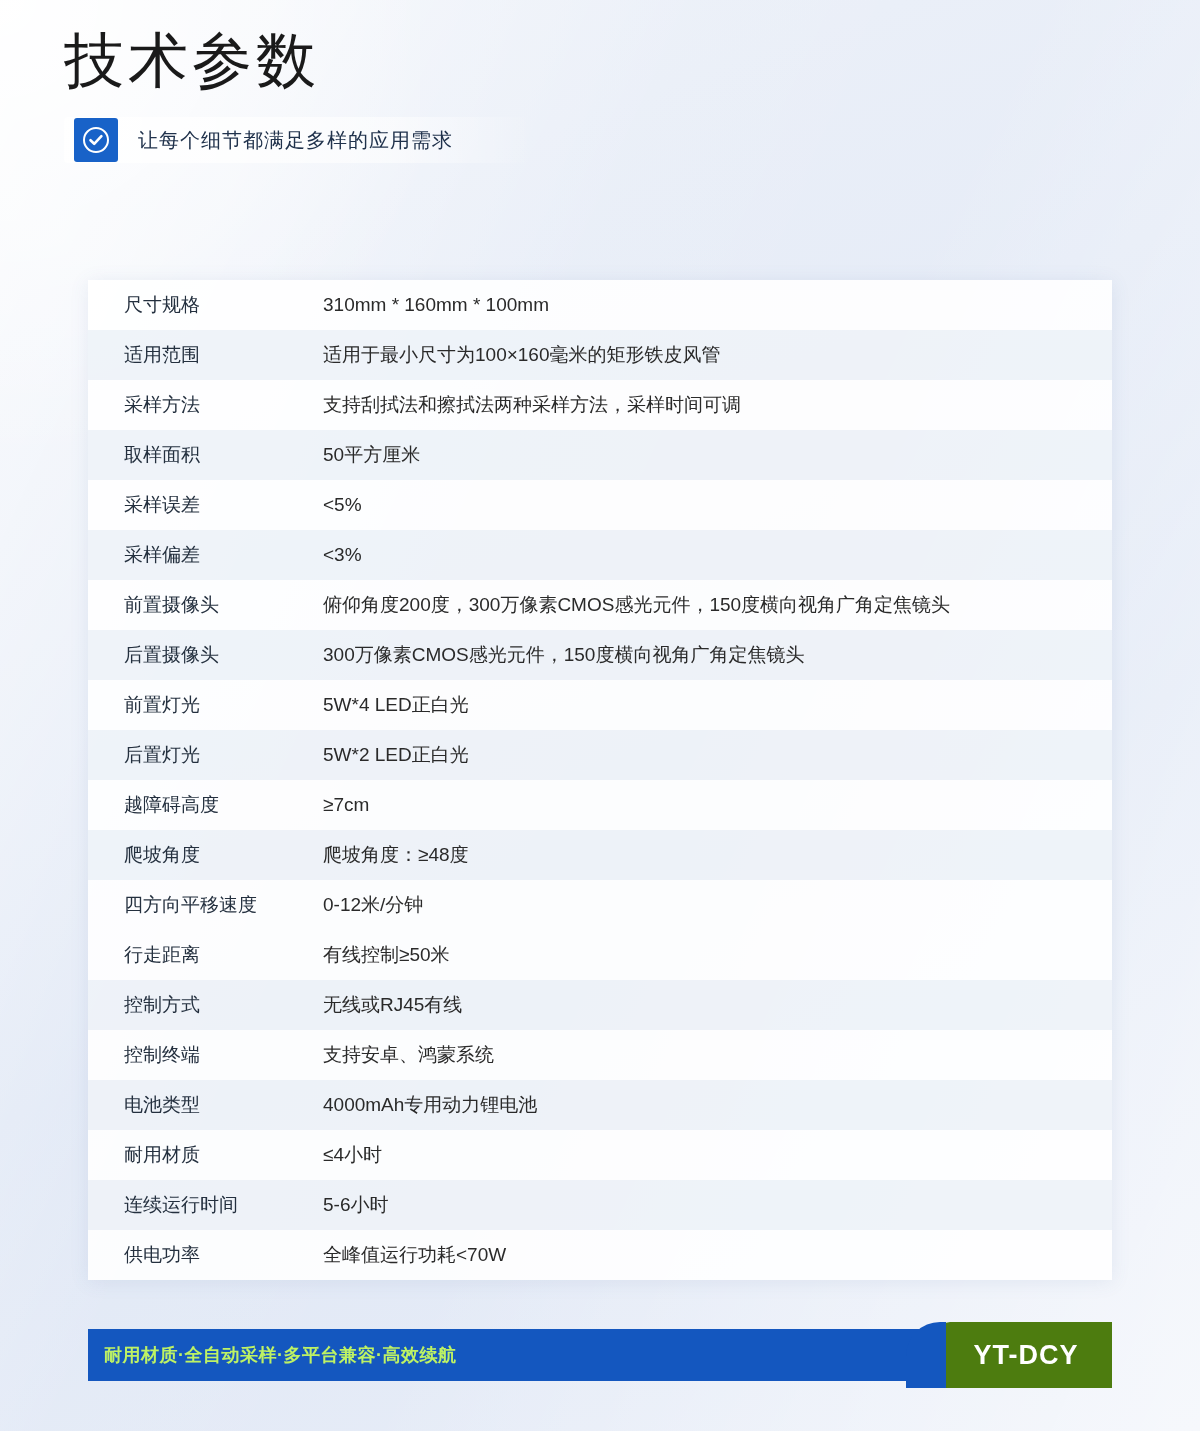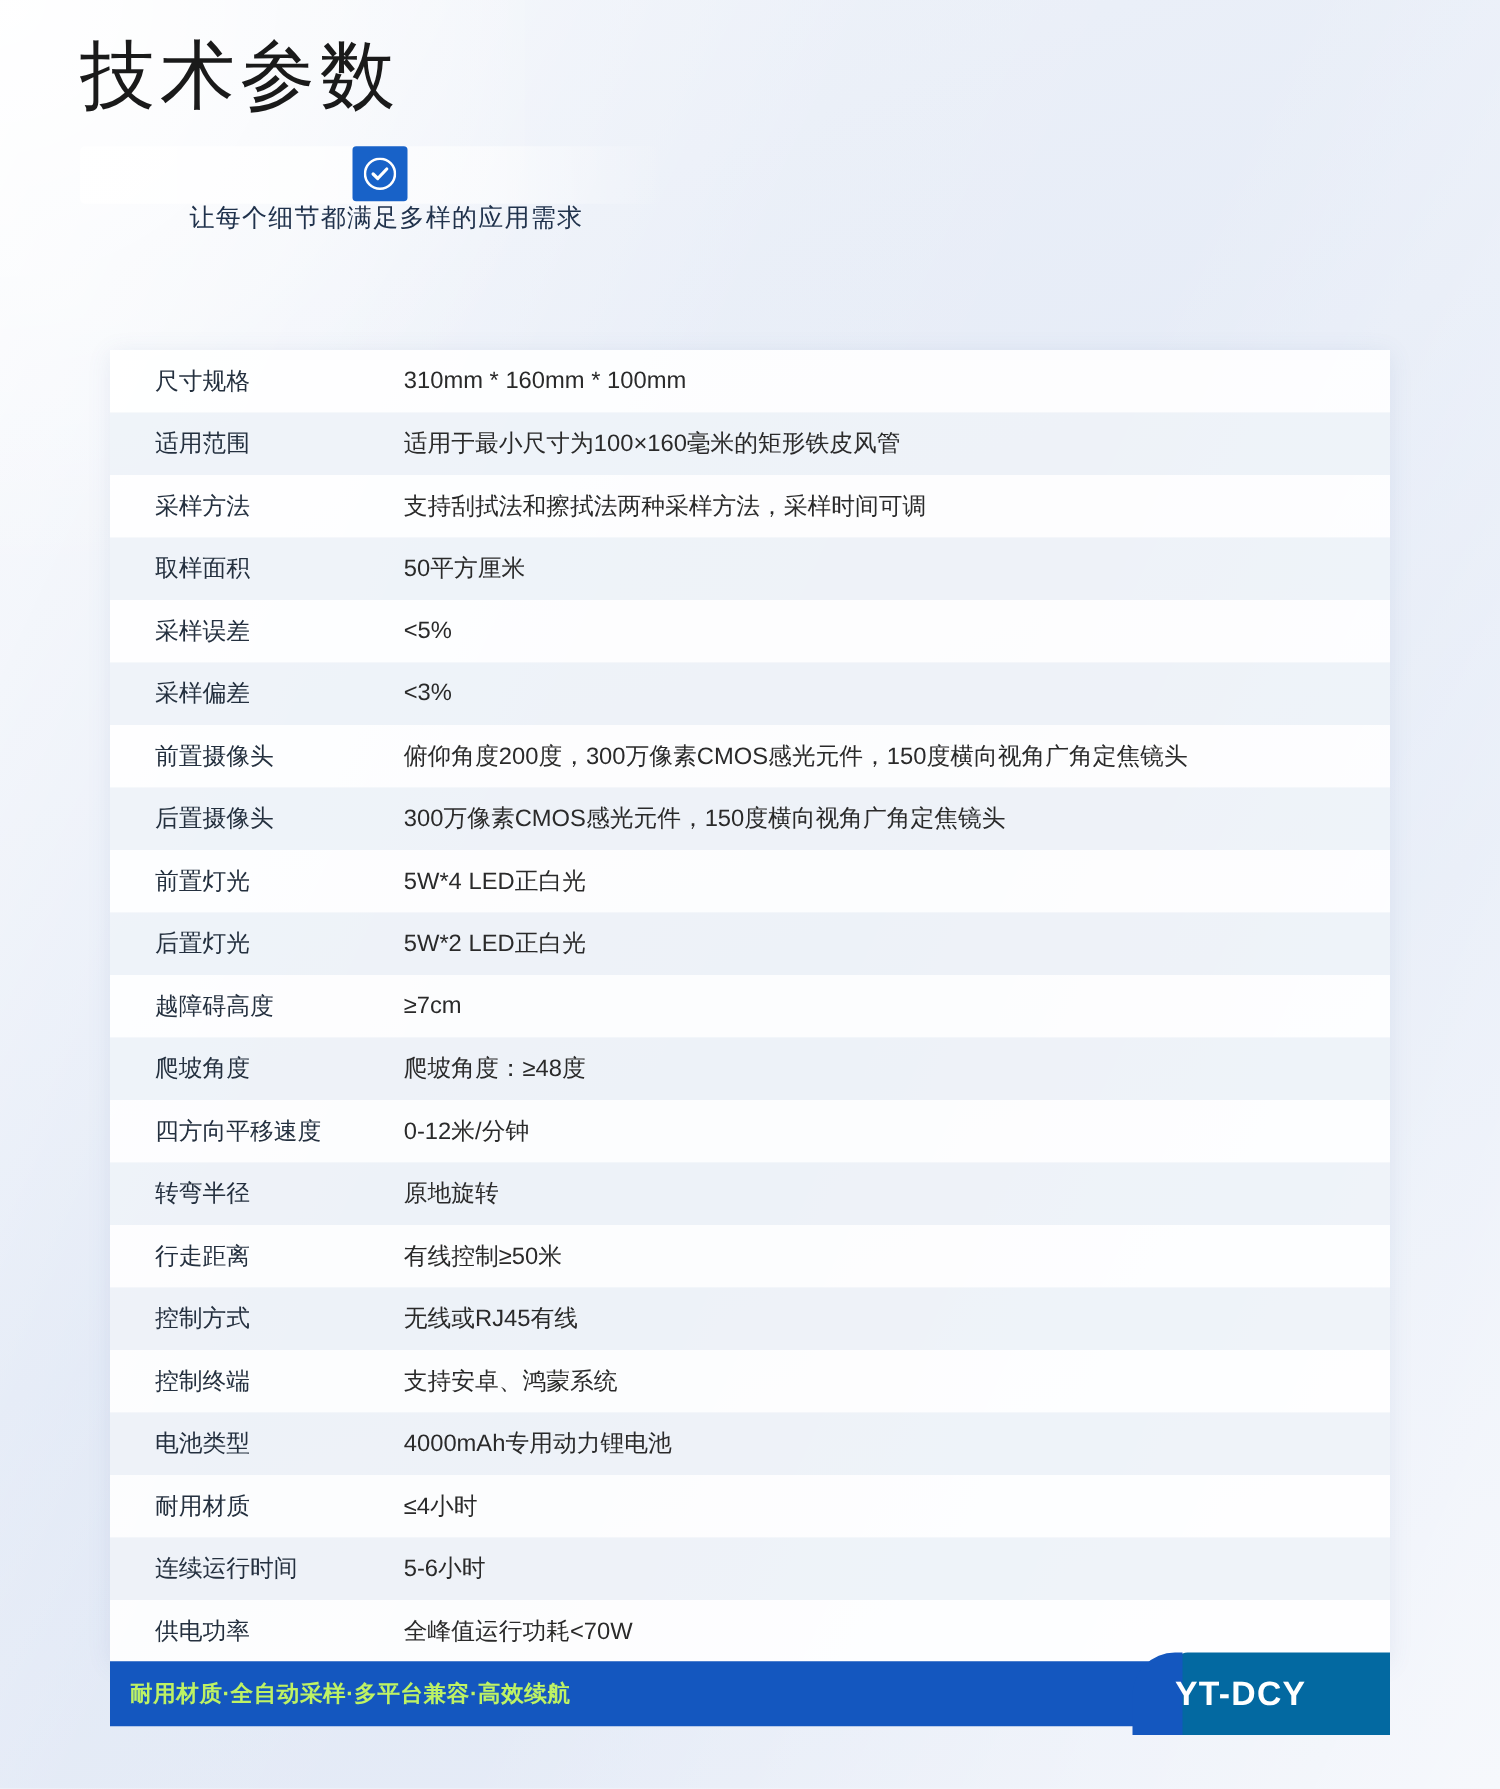--- a/index.html
+++ b/index.html
@@ -43,21 +43,20 @@
     line-height: 1.15;
   }
   .subtitle-row {
     margin-top: 22px;
     display: flex;
     align-items: center;
     height: 46px;
     width: 470px;
     background: linear-gradient(90deg, rgba(255,255,255,0.92) 0%, rgba(255,255,255,0.55) 70%, rgba(255,255,255,0.0) 100%);
     border-radius: 4px;
-    flex-direction: column;
   }
   .check-badge {
     width: 44px; height: 44px;
     background: #1862c8;
     border-radius: 3px;
     display: flex;
     align-items: center;
     justify-content: center;
     flex: 0 0 auto;
     margin-left: 10px;
@@ -121,25 +120,25 @@
     font-size: 18px;
     font-weight: bold;
     letter-spacing: 0.5px;
   }
   .brand-tab {
     position: absolute;
     right: 88px;
     top: 1322px;
     width: 172px;
     height: 66px;
-    background: #0369a1;
+    background: #4d7c0f;
     border-radius: 10px 0 0 0;
     display: flex;
     align-items: center;
-    justify-content: flex-start;
+    justify-content: center;
   }
   .brand-tab::before {
     content: "";
     position: absolute;
     left: -34px;
     top: 0;
     width: 40px;
     height: 66px;
     background: #1457bf;
     border-top-left-radius: 34px;
@@ -220,24 +219,20 @@
     <div class="cell-value">≥7cm</div>
   </div>
   <div class="row even">
     <div class="cell-label">爬坡角度</div>
     <div class="cell-value">爬坡角度：≥48度</div>
   </div>
   <div class="row odd">
     <div class="cell-label">四方向平移速度</div>
     <div class="cell-value">0-12米/分钟</div>
   </div>
-  <div class="row even">
-    <div class="cell-label">转弯半径</div>
-    <div class="cell-value">原地旋转</div>
-  </div>
   <div class="row odd">
     <div class="cell-label">行走距离</div>
     <div class="cell-value">有线控制≥50米</div>
   </div>
   <div class="row even">
     <div class="cell-label">控制方式</div>
     <div class="cell-value">无线或RJ45有线</div>
   </div>
   <div class="row odd">
     <div class="cell-label">控制终端</div>

